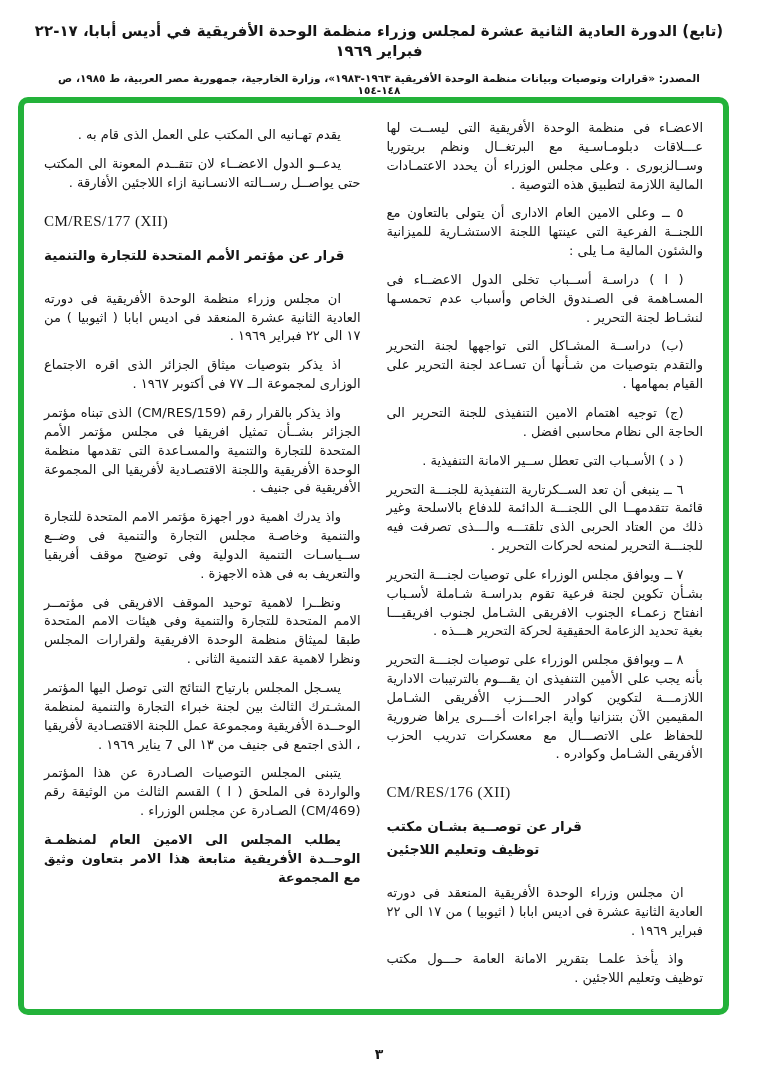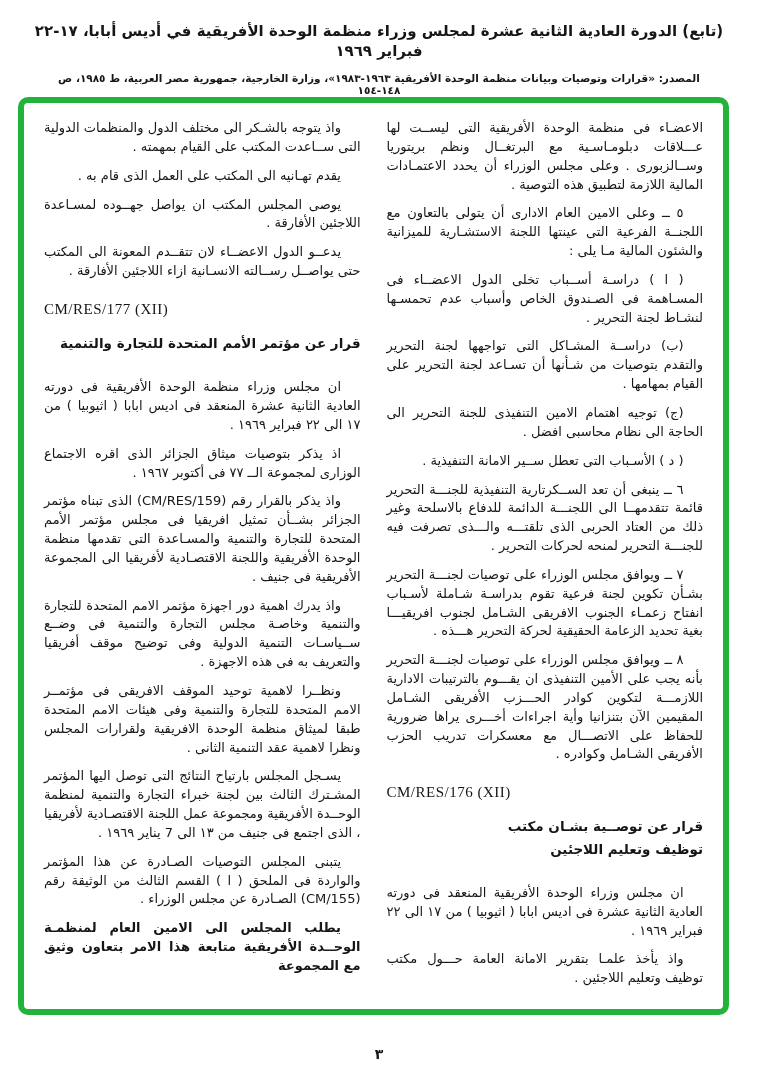--- a/index.html
+++ b/index.html
@@ -45,21 +45,21 @@
   .ref {
     direction: ltr;
     text-align: left;
     font-family: Liberation Serif, serif;
     font-size: 15px;
     letter-spacing: 0.5px;
     margin: 20px 0 14px 0;
   }
   .res-heading {
     font-weight: bold;
-    text-align: right;
+    text-align: left;
     font-size: 13.5px;
     line-height: 1.65;
     margin: 4px 0 24px 0;
   }
 
   .page-footer {
     position: absolute;
     left: 0; right: 0; bottom: 16px;
     text-align: center;
     font-size: 14px;
@@ -91,33 +91,31 @@
       <div class="ref">CM/RES/176 (XII)</div>
       <div class="res-heading">
         <span>قرار عن توصــية بشـان مكتب</span><br>
         <span>توظيف وتعليم اللاجئين</span>
       </div>
       <p class="para">ان مجلس وزراء الوحدة الأفريقية المنعقد فى دورته العادية الثانية عشرة فى اديس ابابا ( اثيوبيا ) من ١٧ الى ٢٢ فبراير ١٩٦٩ .</p>
       <p class="para mt">واذ يأخذ علمـا بتقرير الامانة العامة حـــول مكتب توظيف وتعليم اللاجئين .</p>
     </div>
 
     <div class="col">
-      <p class="para">واذ يتوجه بالشـكر الى مختلف الدول والمنظمات الدولية التى ســاعدت المكتب على القيام بمهمته .</p>
       <p class="para mt">يقدم تهـانيه الى المكتب على العمل الذى قام به .</p>
-      <p class="para">يوصى المجلس المكتب ان يواصل جهــوده لمسـاعدة اللاجئين الأفارقة .</p>
       <p class="para mt">يدعــو الدول الاعضــاء لان تتقــدم المعونة الى المكتب حتى يواصــل رســالته الانسـانية ازاء اللاجئين الأفارقة .</p>
       <div class="ref mt">CM/RES/177 (XII)</div>
       <div class="res-heading">قرار عن مؤتمر الأمم المتحدة للتجارة والتنمية</div>
       <p class="para">ان مجلس وزراء منظمة الوحدة الأفريقية فى دورته العادية الثانية عشرة المنعقد فى اديس ابابا ( اثيوبيا ) من ١٧ الى ٢٢ فبراير ١٩٦٩ .</p>
       <p class="para mt">اذ يذكر بتوصيات ميثاق الجزائر الذى اقره الاجتماع الوزارى لمجموعة الــ ٧٧ فى أكتوبر ١٩٦٧ .</p>
       <p class="para mt">واذ يذكر بالقرار رقم (CM/RES/159) الذى تبناه مؤتمر الجزائر بشــأن تمثيل افريقيا فى مجلس مؤتمر الأمم المتحدة للتجارة والتنمية والمسـاعدة التى تقدمها منظمة الوحدة الأفريقية واللجنة الاقتصـادية لأفريقيا الى المجموعة الأفريقية فى جنيف .</p>
       <p class="para mt">واذ يدرك اهمية دور اجهزة مؤتمر الامم المتحدة للتجارة والتنمية وخاصـة مجلس التجارة والتنمية فى وضــع ســياسـات التنمية الدولية وفى توضيح موقف أفريقيا والتعريف به فى هذه الاجهزة .</p>
       <p class="para mt">ونظــرا لاهمية توحيد الموقف الافريقى فى مؤتمــر الامم المتحدة للتجارة والتنمية وفى هيئات الامم المتحدة طبقا لميثاق منظمة الوحدة الافريقية ولقرارات المجلس ونظرا لاهمية عقد التنمية الثانى .</p>
       <p class="para mt">يسـجل المجلس بارتياح النتائج التى توصل اليها المؤتمر المشـترك الثالث بين لجنة خبراء التجارة والتنمية لمنظمة الوحــدة الأفريقية ومجموعة عمل اللجنة الاقتصـادية لأفريقيا ، الذى اجتمع فى جنيف من ١٣ الى 7 يناير ١٩٦٩ .</p>
-      <p class="para">يتبنى المجلس التوصيات الصـادرة عن هذا المؤتمر والواردة فى الملحق ( ا ) القسم الثالث من الوثيقة رقم (CM/155) الصـادرة عن مجلس الوزراء .</p>
+      <p class="para">يتبنى المجلس التوصيات الصـادرة عن هذا المؤتمر والواردة فى الملحق ( ا ) القسم الثالث من الوثيقة رقم (CM/469) الصـادرة عن مجلس الوزراء .</p>
       <p class="para strong mt">يطلب المجلس الى الامين العام لمنظمـة الوحــدة الأفريقية متابعة هذا الامر بتعاون وثيق مع المجموعة</p>
     </div>
 
   </div>
 
   <footer class="page-footer">
     <span>٣</span>
   </footer>
 
 </div>

